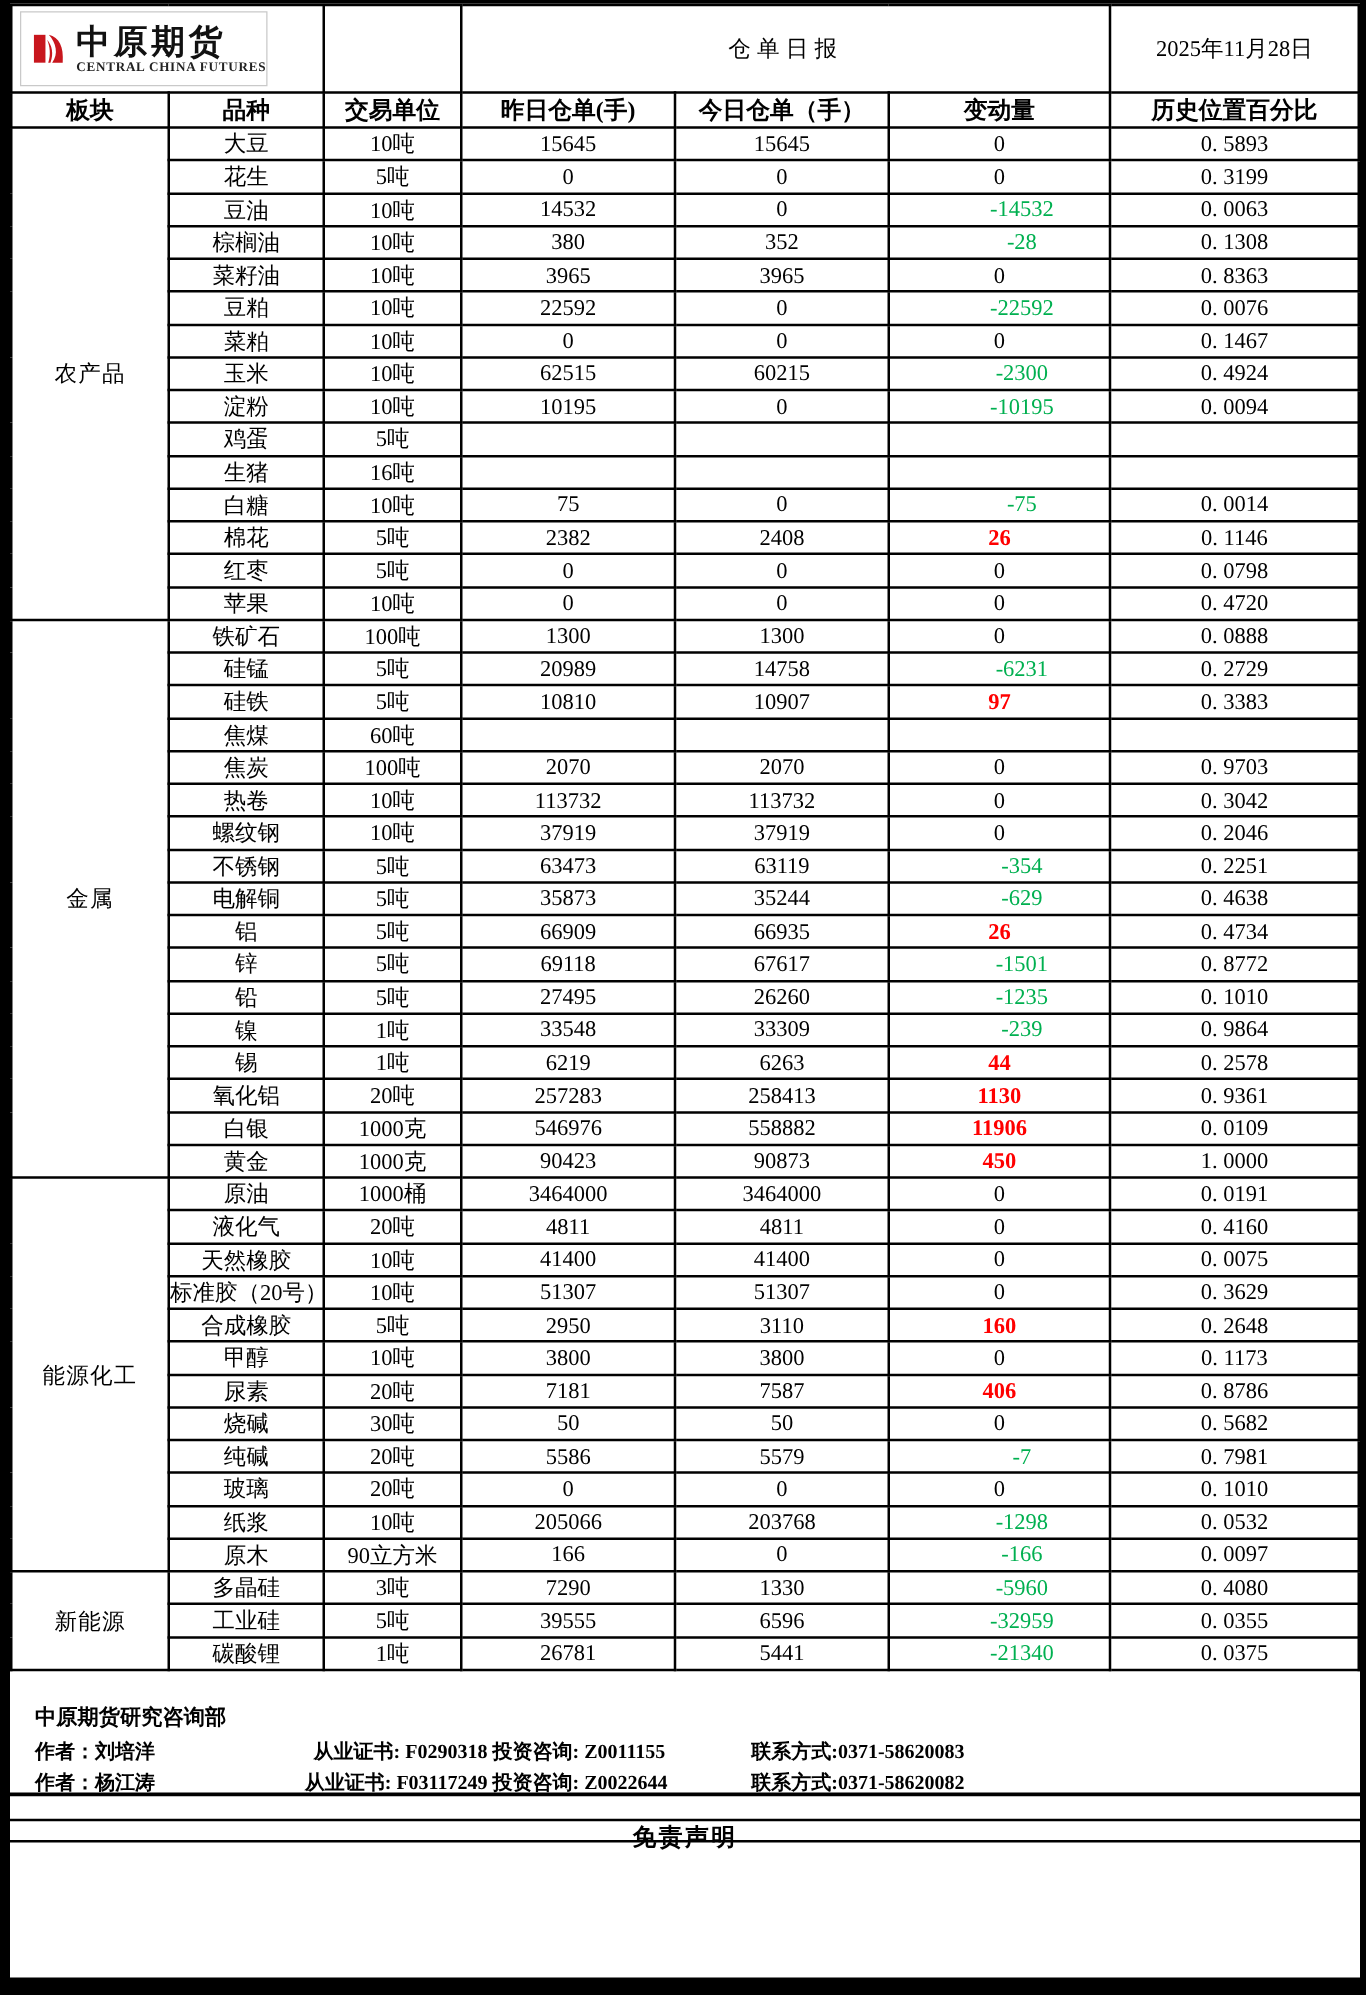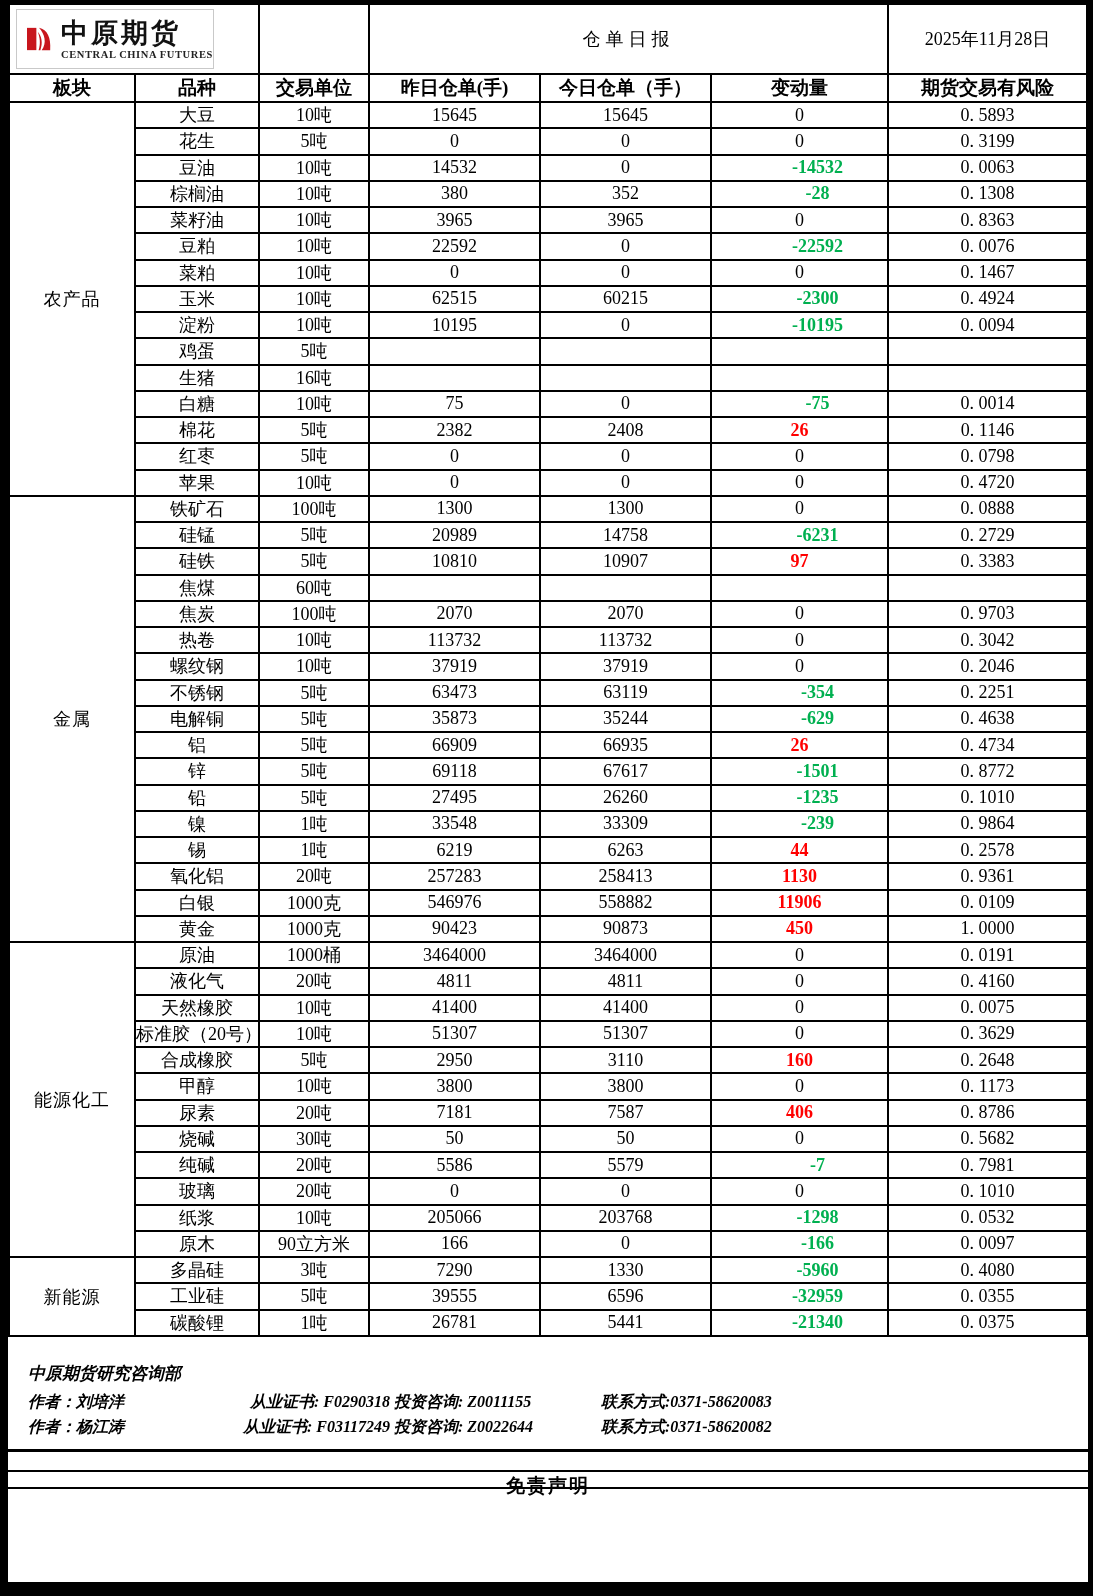--- a/index.html
+++ b/index.html
@@ -37,24 +37,24 @@
     padding-left:10px;
   }
   .logo-text{margin-left:9px;text-align:left;}
   .logo-cn{font-size:27px;font-weight:bold;letter-spacing:3px;line-height:30px;color:#111;}
   .logo-en{font-size:10.5px;font-weight:bold;letter-spacing:0.6px;line-height:13px;color:#222;}
   .report-title{font-size:34px;letter-spacing:5px;font-weight:normal;}
   .report-date{font-size:20px;}
   td.sec{font-size:19px;letter-spacing:1px;}
   td.variety{font-size:18px;}
   td.chg.pos{color:var(--pos);font-weight:bold;}
-  td.chg.neg{color:var(--neg);font-weight:bold;padding-left:36px;}
+  td.chg.neg{color:var(--neg);font-weight:normal;padding-left:36px;}
   .footer-info{
-    height:115px;border-bottom:3px solid #000;
-    padding:26px 0 0 20px;font-weight:bold;font-style:italic;
+    height:100px;border-bottom:3px solid #000;
+    padding:26px 0 0 20px;font-weight:bold;
   }
   .dept{font-size:17px;line-height:22px;margin-bottom:4px;}
   .author-line{font-size:16px;line-height:25px;}
   .author-line .seg{display:inline-block;}
   .author-line .seg1{width:152px;}
   .author-line .seg2{width:206px;text-align:right;}
   .author-line .seg3{width:203px;}
   .disclaimer-title{
     margin-top:18px;height:19px;line-height:28px;
     border-top:2px solid #000;border-bottom:2px solid #000;
@@ -100,21 +100,21 @@
         <th colspan="3" class="report-title">仓单日报</th>
         <th class="report-date">2025年11月28日</th>
       </tr>
       <tr class="col-header-row">
         <th>板块</th>
         <th>品种</th>
         <th>交易单位</th>
         <th>昨日仓单(手)</th>
         <th>今日仓单（手）</th>
         <th>变动量</th>
-        <th>期货交易有风险</th>
+        <th>历史位置百分比</th>
       </tr>
     </thead>
     <tbody>
         <tr>
           <td rowspan="15" class="sec">农产品</td>
           <td class="variety">大豆</td>
           <td>10吨</td>
           <td>15645</td>
           <td>15645</td>
           <td class="chg">0</td>

